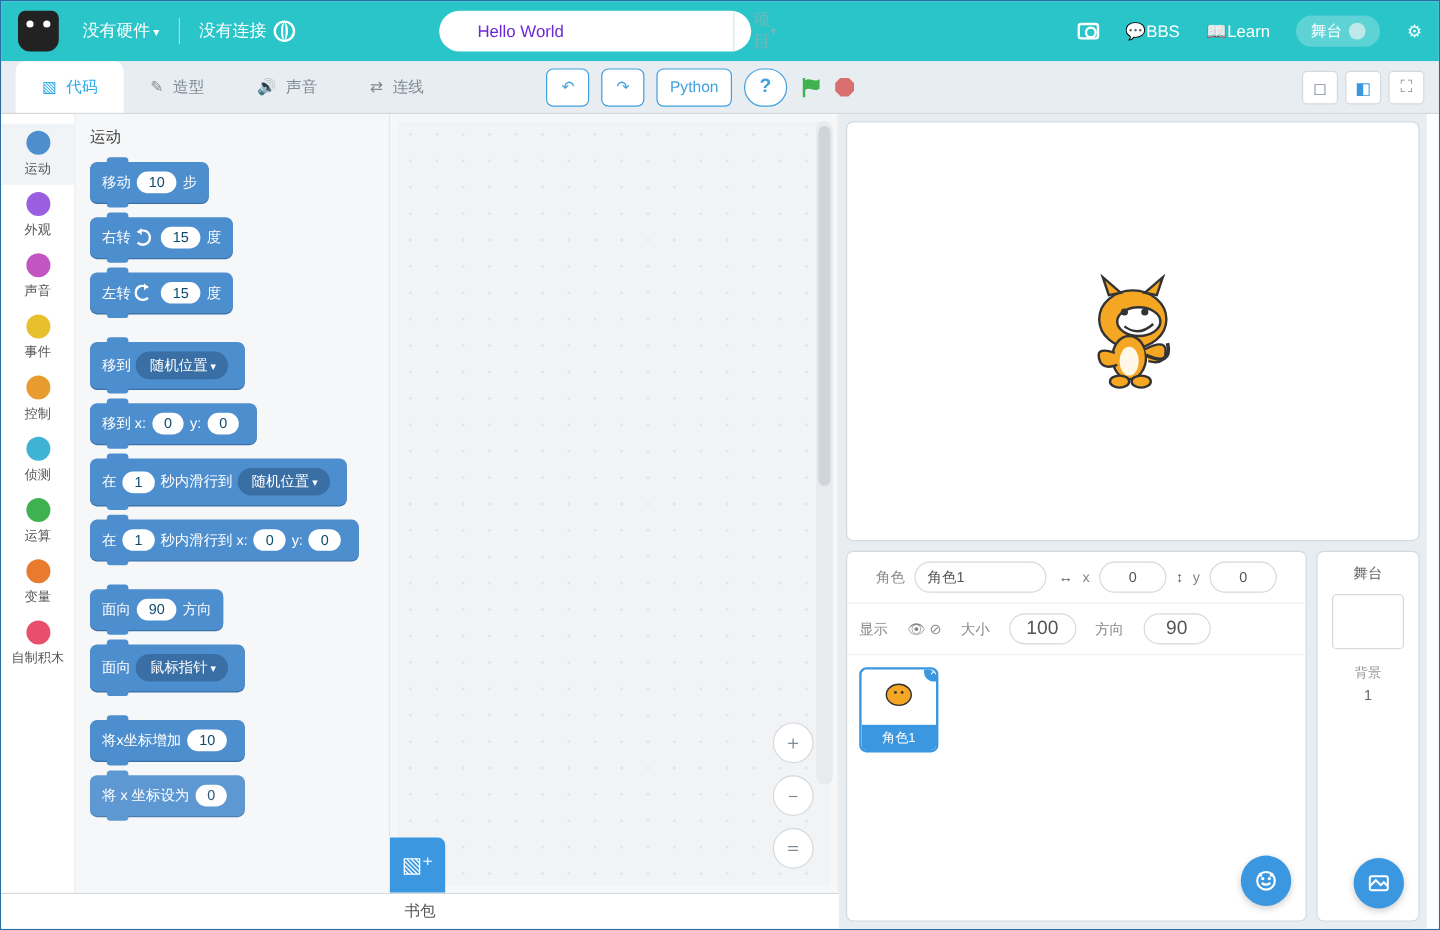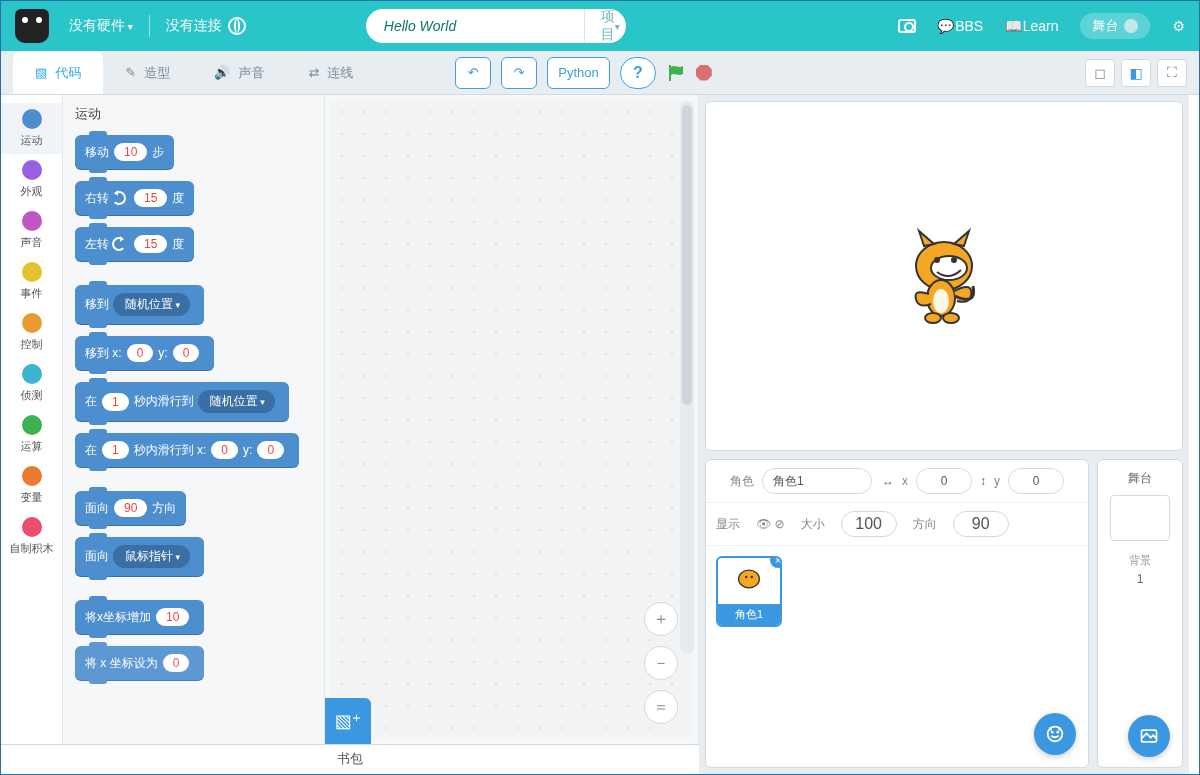--- a/index.html
+++ b/index.html
@@ -14,21 +14,21 @@
 .winbtn.close { background:linear-gradient(#f07878,#d24040);color:#fff;border-color:#b03030;}
 .menubar { height:50px; background:#29c5c9; display:flex; align-items:center; padding:0 14px; color:#fff; font-size:14px;}
 .menubar .logo { width:34px;height:34px;background:#222;border-radius:6px 6px 10px 10px;margin-right:20px;position:relative;}
 .menubar .logo::before,.menubar .logo::after{content:"";position:absolute;width:6px;height:6px;background:#fff;border-radius:50%;top:8px;}
 .menubar .logo::before{left:7px;}.menubar .logo::after{right:7px;}
 .menubar .sep { width:1px;height:22px;background:rgba(255,255,255,.5);margin:0 16px;}
 .menubar .dd::after{content:" ▾";font-size:10px;}
 .menubar .globe{width:18px;height:18px;border:2px solid #fff;border-radius:50%;margin-left:6px;position:relative;}
 .menubar .globe::before{content:"";position:absolute;inset:0;border-left:2px solid #fff;border-right:2px solid #fff;border-radius:50%;left:4px;right:4px;}
 .proj-box { margin-left:120px; width:260px;height:34px;background:#fff;border-radius:17px;display:flex;align-items:center;color:#6fb8ba;font-size:14px;}
-.proj-name { flex:1;padding:0 18px;border:none;outline:none;background:transparent;color:#0f766e;font-size:14px;font-style:italic;}
+.proj-name { flex:1;padding:0 32px;border:none;outline:none;background:transparent;color:#6d28d9;font-size:14px;}
 .proj-menu { padding:0 16px;border-left:1px solid #cdeaea;height:100%;display:flex;align-items:center;}
 .right-menu { margin-left:auto;display:flex;align-items:center;gap:22px;}
 .right-menu .pill{background:rgba(255,255,255,.25);padding:4px 12px;border-radius:14px;display:flex;align-items:center;gap:6px;font-size:13px;}
 .right-menu .dot{width:14px;height:14px;border-radius:50%;background:#bfe8e8;}
 .cam-icon{width:18px;height:14px;border:2px solid #fff;border-radius:3px;position:relative;}
 .cam-icon::before{content:"";position:absolute;width:6px;height:6px;border:2px solid #fff;border-radius:50%;top:1px;left:4px;}
 .toolbar-row{height:44px;background:#e8edf1;display:flex;align-items:center;border-bottom:1px solid #d4d9de;}
 .tabs{display:flex;height:100%;margin-left:12px;}
 .tab{display:flex;align-items:center;gap:8px;padding:0 22px;color:#7f8b97;font-size:13px;cursor:pointer;border-radius:8px 8px 0 0;}
 .tab.active{background:#fff;color:#2aa8e8;}
@@ -42,21 +42,21 @@
 .main{flex:1;display:flex;background:#fff;overflow:hidden;}
 .cat-col{width:62px;background:#fff;border-right:1px solid #e4e8eb;display:flex;flex-direction:column;align-items:center;padding-top:8px;font-size:11px;color:#555;}
 .cat{display:flex;flex-direction:column;align-items:center;gap:4px;padding:6px 0;width:100%;cursor:pointer;}
 .cat.active{background:#f0f4f7;}
 .cat .circ{width:20px;height:20px;border-radius:50%;}
 .palette{width:262px;background:#f6f7f8;border-right:1px solid #e4e8eb;padding:10px 12px;overflow-y:auto;position:relative;}
 .palette h4{font-size:13px;color:#444;font-weight:normal;margin-bottom:12px;}
 .block{display:inline-flex;align-items:center;background:#4d8ecf;color:#fff;font-size:12px;padding:8px 10px;border-radius:6px;margin-bottom:12px;position:relative;box-shadow:0 1px 0 #3a6fa6;}
 .block::before{content:"";position:absolute;top:-4px;left:14px;width:18px;height:5px;background:#4d8ecf;border-radius:3px 3px 0 0;}
 .block::after{content:"";position:absolute;bottom:-4px;left:14px;width:18px;height:5px;background:#4d8ecf;border-radius:0 0 3px 3px;}
-.oval{background:#fff;color:#ef4444;border-radius:12px;padding:2px 10px;margin:0 5px;font-size:12px;min-width:26px;text-align:center;display:inline-block;}
+.oval{background:#fff;color:#0c4a6e;border-radius:12px;padding:2px 10px;margin:0 5px;font-size:12px;min-width:26px;text-align:center;display:inline-block;}
 .ddval{background:#3a6fa6;color:#fff;border-radius:12px;padding:3px 10px 3px 12px;margin:0 4px;font-size:12px;}
 .ddval::after{content:" ▾";font-size:9px;}
 .rot-icon{display:inline-block;width:14px;height:14px;border:2px solid #fff;border-radius:50%;border-left-color:transparent;margin:0 3px;vertical-align:middle;position:relative;}
 .rot-icon::after{content:"";position:absolute;top:-3px;left:-2px;border:3px solid transparent;border-right-color:#fff;}
 .workspace{flex:1;background:#f6f7f8;position:relative;border-right:1px solid #e4e8eb;}
 .ws-dots{position:absolute;inset:6px;background:#f2f3f4;border-radius:4px;background-image:radial-gradient(#dcdfe2 1px,transparent 1px);background-size:22px 22px;}
 .ws-scroll{position:absolute;right:4px;top:6px;bottom:90px;width:14px;background:#e8ebee;border-radius:7px;}
 .ws-scroll .thumb{position:absolute;left:2px;right:2px;top:4px;height:300px;background:#cfd5da;border-radius:6px;}
 .zoom-ctrl{position:absolute;right:20px;bottom:20px;display:flex;flex-direction:column;gap:10px;}
 .zbtn{width:34px;height:34px;border-radius:50%;background:#fff;border:1px solid #d4d9de;display:flex;align-items:center;justify-content:center;color:#7f8b97;font-size:16px;}

